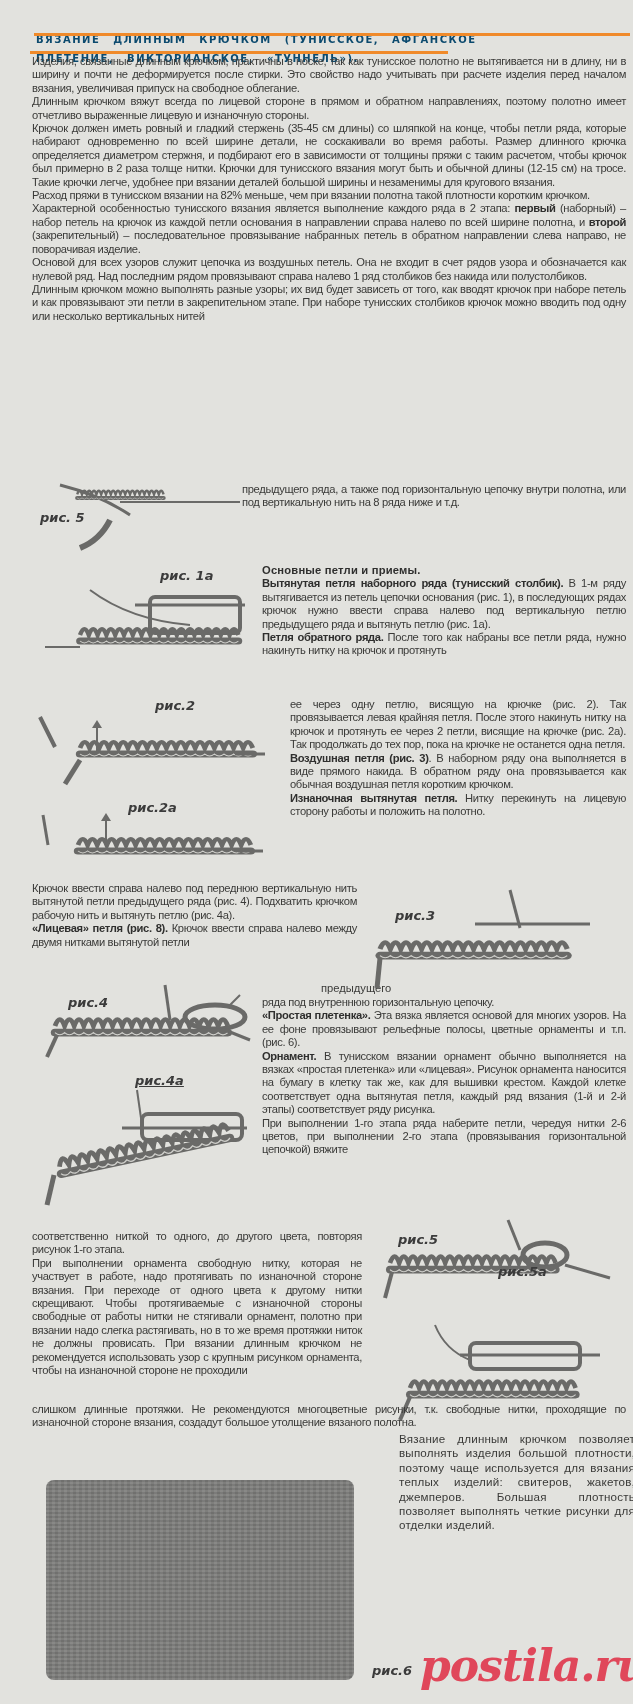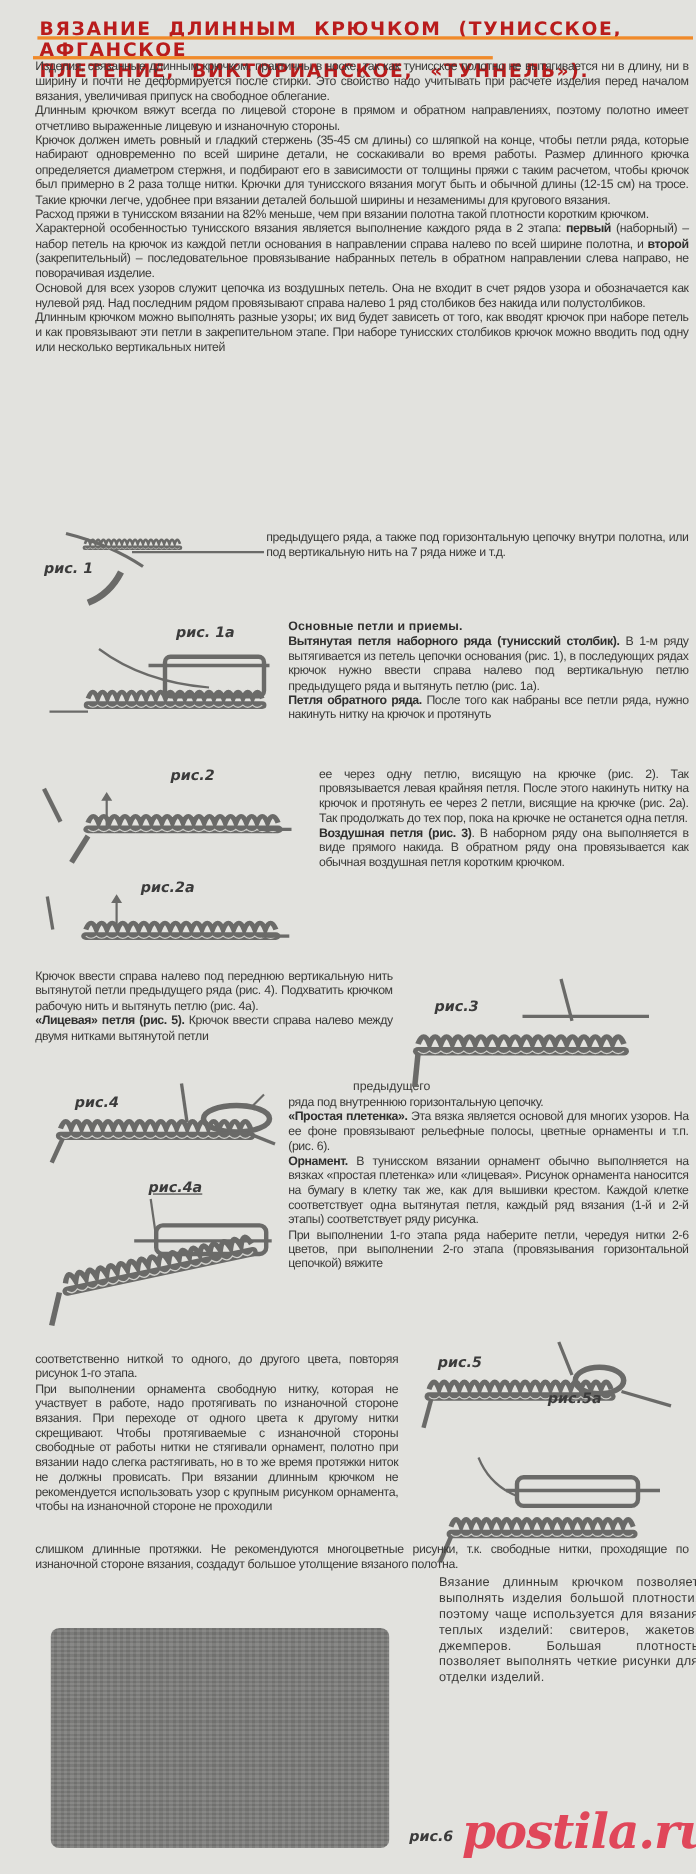--- a/index.html
+++ b/index.html
@@ -6,24 +6,24 @@
   body {
     width:633px; height:1704px; overflow:hidden;
     background:#e2e2de;
     font-family:"Liberation Sans", sans-serif;
     color:#3a3a38;
     position:relative;
   }
   .page { position:absolute; left:0; top:0; width:633px; height:1704px; }
   .abs { position:absolute; }
   .title {
-    left:36px; top:18px; width:590px;
+    left:36px; top:30px; width:590px;
     font-family:"DejaVu Sans", sans-serif;
-    font-weight:bold; font-size:17px; letter-spacing:1.5px;
-    color:#b91c1c; line-height:19px;
+    font-weight:bold; font-size:10px; letter-spacing:1.5px;
+    color:#0c4a6e; line-height:19px;
     word-spacing:8px;
   }
   .uline { background:#f08a2a; height:3px; }
   p, .txt {
     margin:0; font-size:11.2px; line-height:13.4px; text-align:justify;
     font-stretch:condensed;
   }
   .narrow { letter-spacing:-0.35px; }
   .wide { letter-spacing:0.2px; }
   b { color:#2f2f2e; }
@@ -69,24 +69,24 @@
   <div class="abs" style="left:32px; top:55px; width:594px;">
     <p class="narrow">Изделия, связанные длинным крючком, практичны в носке, так как тунисское полотно не вытягивается ни в длину, ни в ширину и почти не деформируется после стирки. Это свойство надо учитывать при расчете изделия перед началом вязания, увеличивая припуск на свободное облегание.</p>
     <p class="narrow">Длинным крючком вяжут всегда по лицевой стороне в прямом и обратном направлениях, поэтому полотно имеет отчетливо выраженные лицевую и изнаночную стороны.</p>
     <p class="narrow">Крючок должен иметь ровный и гладкий стержень (35-45 см длины) со шляпкой на конце, чтобы петли ряда, которые набирают одновременно по всей ширине детали, не соскакивали во время работы. Размер длинного крючка определяется диаметром стержня, и подбирают его в зависимости от толщины пряжи с таким расчетом, чтобы крючок был примерно в 2 раза толще нитки. Крючки для тунисского вязания могут быть и обычной длины (12-15 см) на тросе. Такие крючки легче, удобнее при вязании деталей большой ширины и незаменимы для кругового вязания.</p>
     <p class="narrow">Расход пряжи в тунисском вязании на 82% меньше, чем при вязании полотна такой плотности коротким крючком.</p>
     <p class="narrow"><span>Характерной особенностью тунисского вязания является выполнение каждого ряда в 2 этапа: </span><b>первый</b><span> (наборный) – набор петель на крючок из каждой петли основания в направлении справа налево по всей ширине полотна, и </span><b>второй</b><span> (закрепительный) – последовательное провязывание набранных петель в обратном направлении слева направо, не поворачивая изделие.</span></p>
     <p class="narrow">Основой для всех узоров служит цепочка из воздушных петель. Она не входит в счет рядов узора и обозначается как нулевой ряд. Над последним рядом провязывают справа налево 1 ряд столбиков без накида или полустолбиков.</p>
     <p class="narrow">Длинным крючком можно выполнять разные узоры; их вид будет зависеть от того, как вводят крючок при наборе петель и как провязывают эти петли в закрепительном этапе. При наборе тунисских столбиков крючок можно вводить под одну или несколько вертикальных нитей</p>
   </div>
   <div class="abs" style="left:242px; top:483px; width:384px;">
-    <p class="narrow">предыдущего ряда, а также под горизонтальную цепочку внутри полотна, или под вертикальную нить на 7 ряда ниже и т.д.</p>
-  </div>
-
-  <div class="abs fig-label" style="left:40px; top:510px;">рис. 1</div>
+    <p class="narrow">предыдущего ряда, а также под горизонтальную цепочку внутри полотна, или под вертикальную нить на 8 ряда ниже и т.д.</p>
+  </div>
+
+  <div class="abs fig-label" style="left:40px; top:510px;">рис. 5</div>
   <svg class="abs" style="left:40px; top:480px;" width="210" height="70">
     <path d="M20,5 q40,10 70,30" stroke="#6a6a68" stroke-width="3" fill="none"></path>
     <path d="M80,22 L200,22" stroke="#6a6a68" stroke-width="2"></path>
     <use href="#coil" x="62" y="14" transform="scale(0.6)"></use>
     <path d="M70,40 q-10,20 -30,28" stroke="#6a6a68" stroke-width="6" fill="none"></path>
   </svg>
 
   <div class="abs fig-label" style="left:160px; top:568px;">рис. 1а</div>
   <svg class="abs" style="left:40px; top:585px;" width="210" height="75">
     <path d="M50,5 q40,30 100,35" stroke="#6a6a68" stroke-width="2" fill="none"></path>
@@ -118,25 +118,26 @@
   </svg>
 
   <div class="abs" style="left:262px; top:564px; width:364px;">
     <p class="wide"><b>Основные петли и приемы.</b></p>
     <p class="narrow"><b>Вытянутая петля наборного ряда (тунисский столбик).</b><span> В 1-м ряду вытягивается из петель цепочки основания (рис. 1), в последующих рядах крючок нужно ввести справа налево под вертикальную петлю предыдущего ряда и вытянуть петлю (рис. 1а).</span></p>
     <p class="narrow"><b>Петля обратного ряда.</b><span> После того как набраны все петли ряда, нужно накинуть нитку на крючок и протянуть</span></p>
   </div>
   <div class="abs" style="left:290px; top:698px; width:336px;">
     <p class="narrow">ее через одну петлю, висящую на крючке (рис. 2). Так провязывается левая крайняя петля. После этого накинуть нитку на крючок и протянуть ее через 2 петли, висящие на крючке (рис. 2а). Так продолжать до тех пор, пока на крючке не останется одна петля.</p>
     <p class="narrow"><b>Воздушная петля (рис. 3)</b><span>. В наборном ряду она выполняется в виде прямого накида. В обратном ряду она провязывается как обычная воздушная петля коротким крючком.</span></p>
+    <p class="narrow"><b>Изнаночная вытянутая петля.</b><span> Нитку перекинуть на лицевую сторону работы и положить на полотно.</span></p>
   </div>
 
   <div class="abs" style="left:32px; top:882px; width:325px;">
     <p class="narrow">Крючок ввести справа налево под переднюю вертикальную нить вытянутой петли предыдущего ряда (рис. 4). Подхватить крючком рабочую нить и вытянуть петлю (рис. 4а).</p>
-    <p class="narrow"><b>«Лицевая» петля (рис. 5).</b><span> Крючок ввести справа налево между двумя нитками вытянутой петли</span></p>
+    <p class="narrow"><b>«Лицевая» петля (рис. 8).</b><span> Крючок ввести справа налево между двумя нитками вытянутой петли</span></p>
   </div>
   <div class="abs txt" style="left:273px; top:982px;padding-left:48px;">предыдущего</div>
 
   <div class="abs fig-label" style="left:395px; top:908px;">рис.3</div>
   <svg class="abs" style="left:375px; top:888px;" width="225" height="100">
     <path d="M135,2 L145,40" stroke="#6a6a68" stroke-width="3"></path>
     <path d="M100,36 L215,36" stroke="#6a6a68" stroke-width="3"></path>
     <use href="#coil" transform="translate(5,50) scale(1.3,1.1)"></use>
     <path d="M5,70 L2,100" stroke="#6a6a68" stroke-width="5"></path>
   </svg>

